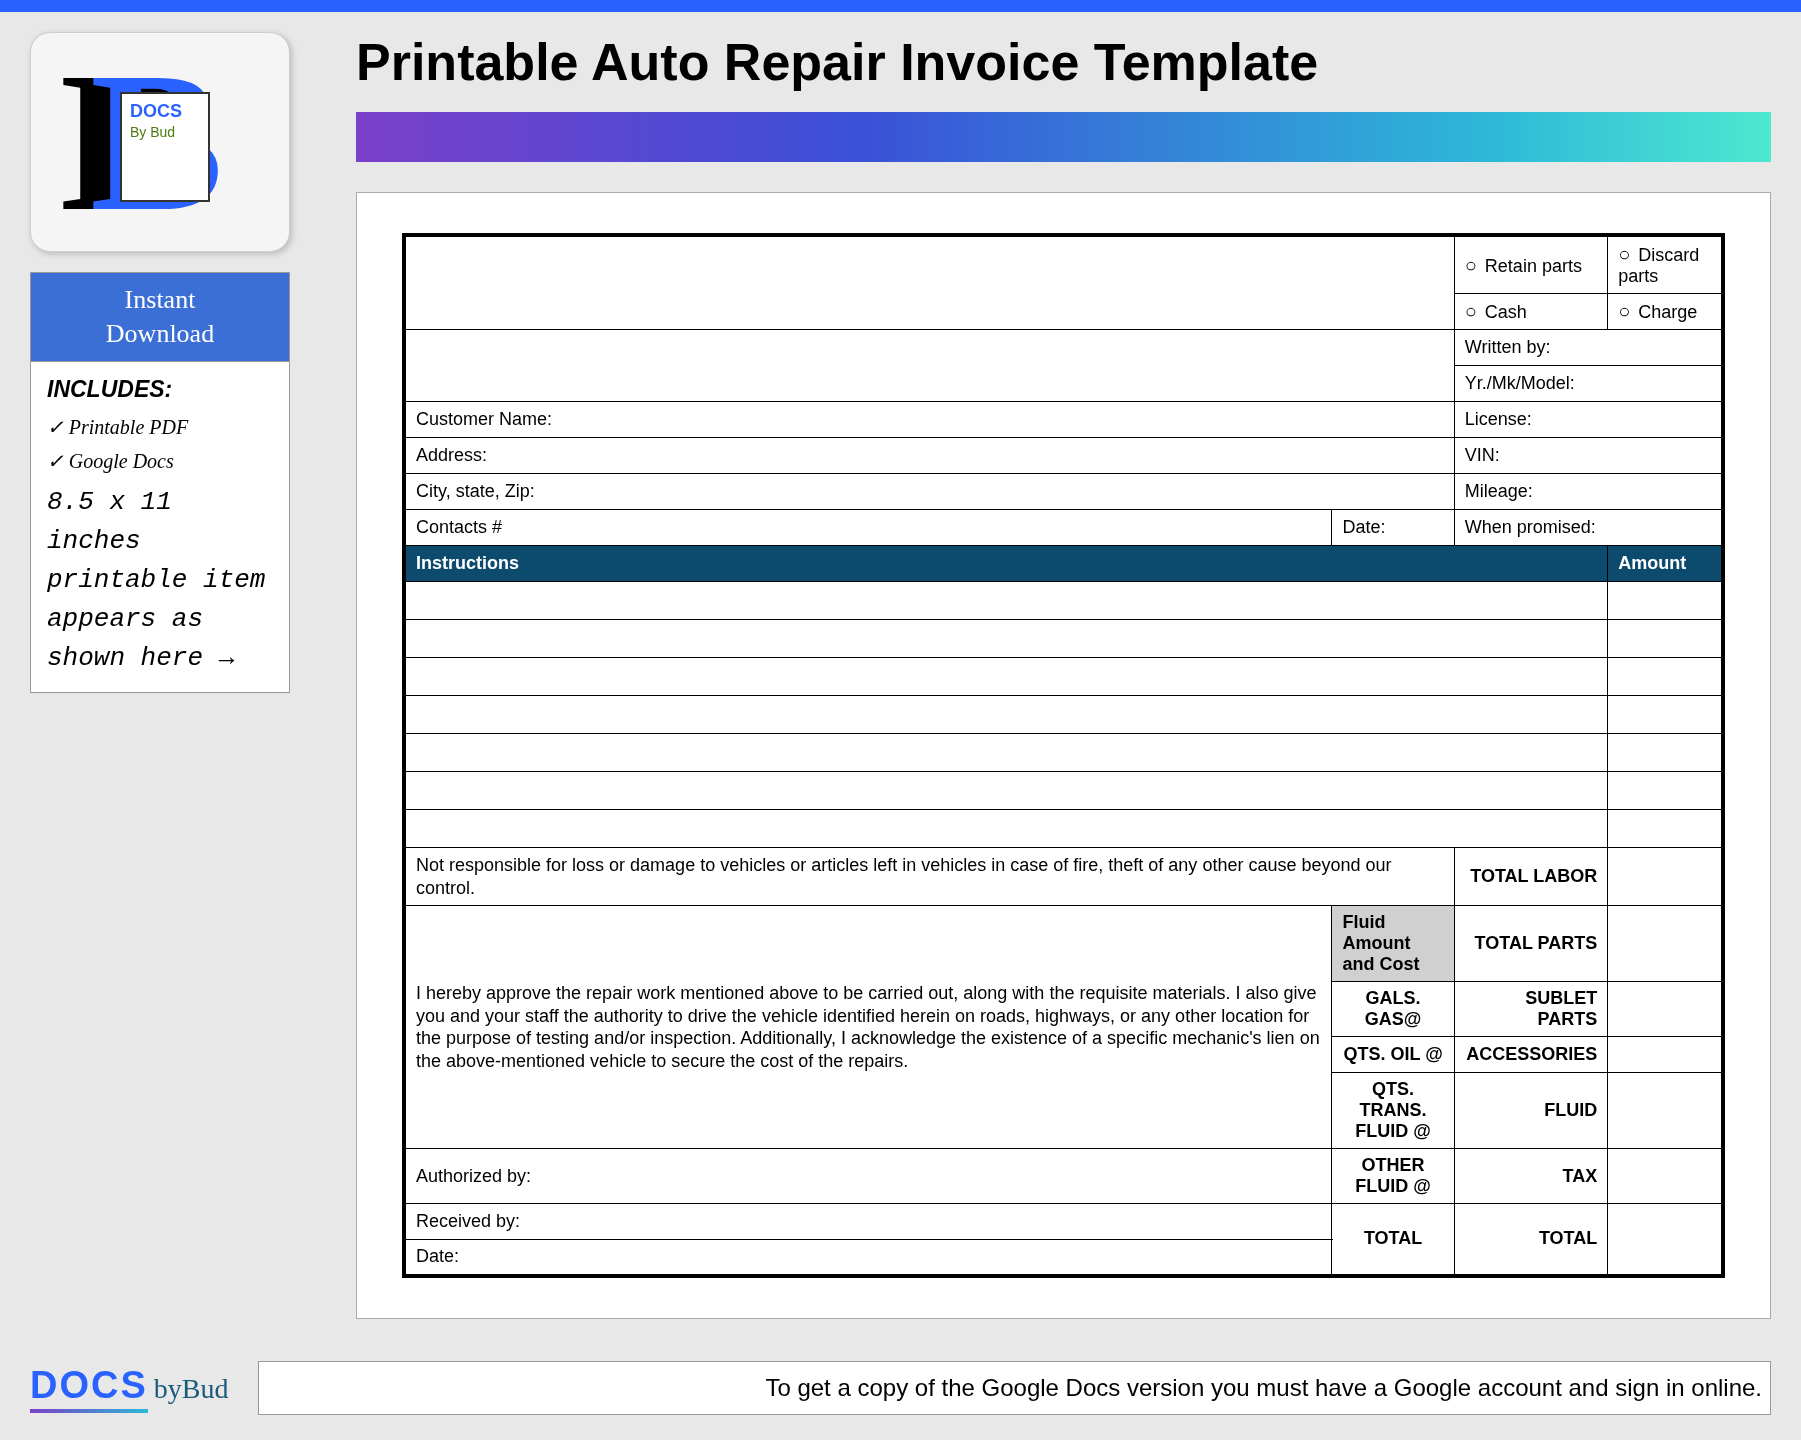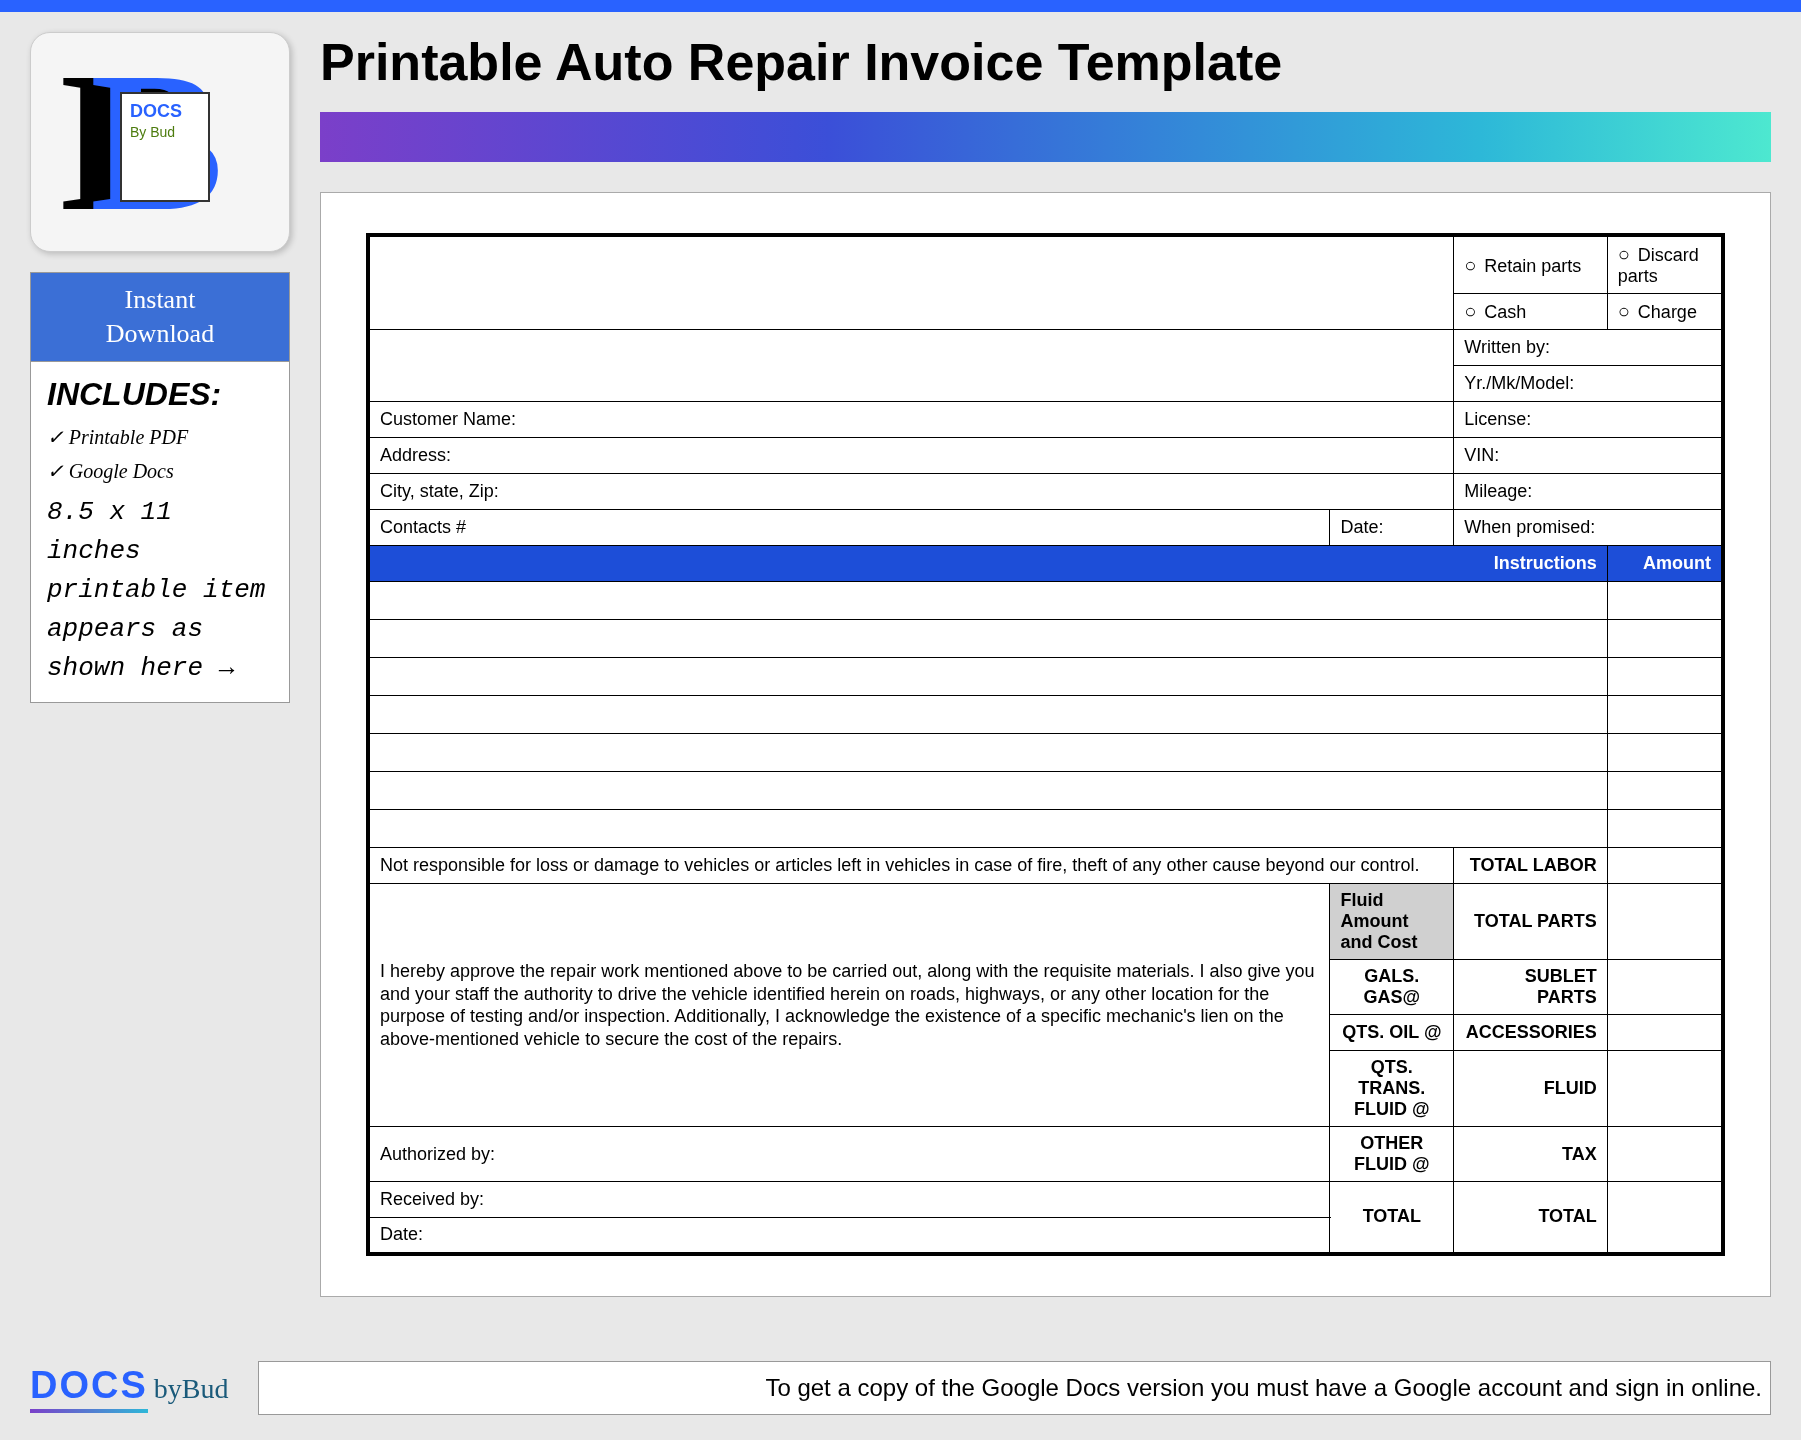--- a/index.html
+++ b/index.html
@@ -98,37 +98,38 @@
       border-bottom: none;
     }
     .includes-box {
       background: #fff;
       border: 1px solid #999;
       padding: 14px 16px;
     }
     .includes-title {
       font-weight: 900;
       font-style: italic;
-      font-size: 32px;
+      font-size: 23px;
       margin-bottom: 12px;
     }
     .includes-item {
       font-style: italic;
       font-size: 20px;
       font-family: Georgia, serif;
       margin-bottom: 10px;
     }
     .includes-desc {
       font-style: italic;
       font-size: 26px;
       font-family: Liberation Mono, monospace;
       line-height: 1.5;
     }
     .right-column {
       flex: 1;
+      margin-left: 36px;
     }
     .page-title {
       font-size: 52px;
       font-weight: 900;
       color: #000;
       margin-bottom: 20px;
     }
     .gradient-bar {
       height: 50px;
       background: linear-gradient(90deg, #7b3fc9 0%, #3b4fd8 35%, #2db8d8 80%, #4de8d0 100%);
@@ -150,24 +151,24 @@
       font-size: 18px;
       vertical-align: middle;
       height: 36px;
     }
     .radio-cell::before {
       content: "○";
       font-size: 20px;
       margin-right: 8px;
     }
     .header-black {
-      background: #1d4ed8;
+      background: #0c4a6e;
       color: #fff;
       font-weight: bold;
-      text-align: right;
+      text-align: left;
       font-size: 20px;
       height: 34px;
     }
     .empty-row td {
       height: 38px;
     }
     .small-text {
       font-size: 13px;
       line-height: 1.25;
       padding: 6px 8px;

